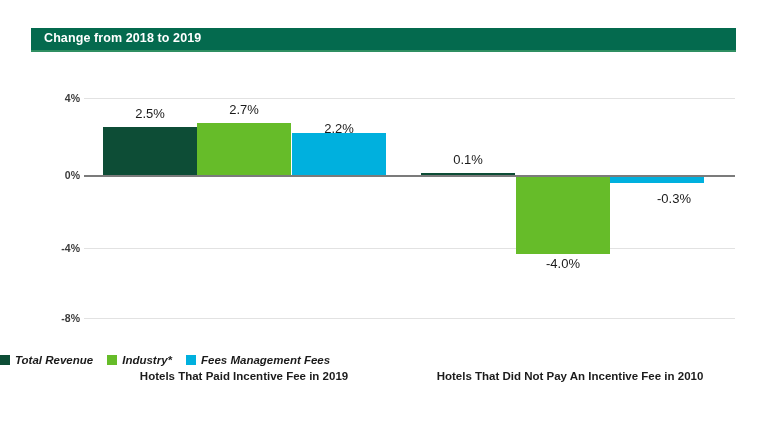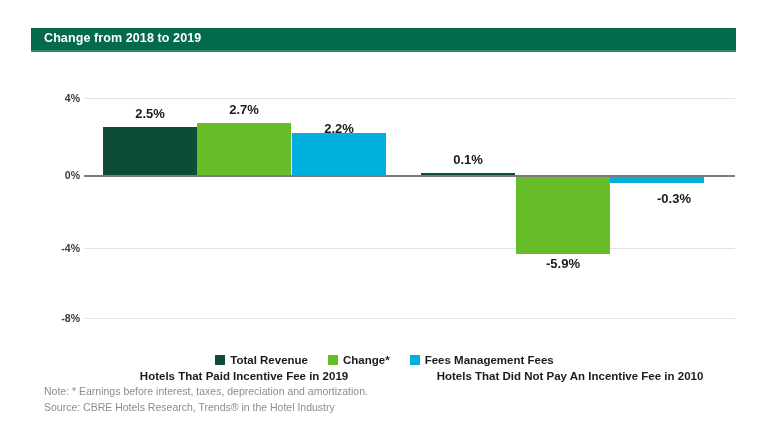--- a/index.html
+++ b/index.html
@@ -79,21 +79,21 @@
     height: 220px;
   }
 
   
   .bar {
     position: absolute;
   }
   .bar-label {
     position: absolute;
     font-size: 13px;
-    font-weight: bold;
+    font-weight: normal;
     color: #1b1b1b;
     white-space: nowrap;
     transform: translateX(-50%);
   }
 
   
   .cat-label {
     position: absolute;
     top: 326px;
     font-size: 11.5px;
@@ -104,23 +104,23 @@
     margin-top: 44px;
   }
 
   
   .legend {
     position: absolute;
     left: 0;
     top: 354px;
     width: 769px;
     display: flex;
-    justify-content: center;
     align-items: center;
-    gap: 20px;
+    gap: 14px;
+    font-style: italic;
   }
   .legend-item {
     display: flex;
     align-items: center;
     gap: 5px;
   }
   .legend-swatch {
     width: 10px;
     height: 10px;
     display: inline-block;
@@ -171,40 +171,36 @@
 
     <div class="bar" style="left:337px; top:75.1px; width:94px; height:1.9px; background:#0d4d36;"></div>
     <div class="bar" style="left:432px; top:79px;  width:94px; height:77.0px; background:#66bc29;"></div>
     <div class="bar" style="left:526px; top:79px;  width:94px; height:5.8px; background:#00b0de;"></div>
 
     <span class="bar-label" style="left:66px;  top:8px;">2.5%</span>
     <span class="bar-label" style="left:160px; top:4px;">2.7%</span>
     <span class="bar-label" style="left:255px; top:14px;margin-top:9px;">2.2%</span>
 
     <span class="bar-label" style="left:384px; top:54px;">0.1%</span>
-    <span class="bar-label" style="left:479px; top:158px;">-5.9%</span>
+    <span class="bar-label" style="left:479px; top:158px;">-4.0%</span>
     <span class="bar-label" style="left:590px; top:93px;">-0.3%</span>
   </div>
 
   <span class="cat-label" style="left:244px;">Hotels That Paid Incentive Fee in 2019</span>
   <span class="cat-label" style="left:570px;">Hotels That Did Not Pay An Incentive Fee in 2010</span>
 
   <div class="legend">
     <div class="legend-item">
       <span class="legend-swatch" style="background:#0d4d36;"></span>
       <span class="legend-text">Total Revenue</span>
     </div>
     <div class="legend-item">
       <span class="legend-swatch" style="background:#66bc29;"></span>
-      <span class="legend-text">Change*</span>
+      <span class="legend-text">Industry*</span>
     </div>
     <div class="legend-item">
       <span class="legend-swatch" style="background:#00b0de;"></span>
       <span class="legend-text">Fees Management Fees</span>
     </div>
   </div>
 
-  <div class="notes">
-    <div>Note: * Earnings before interest, taxes, depreciation and amortization.</div>
-    <div>Source: CBRE Hotels Research, Trends® in the Hotel Industry</div>
-  </div>
 
 </div>
 
 </body></html>

